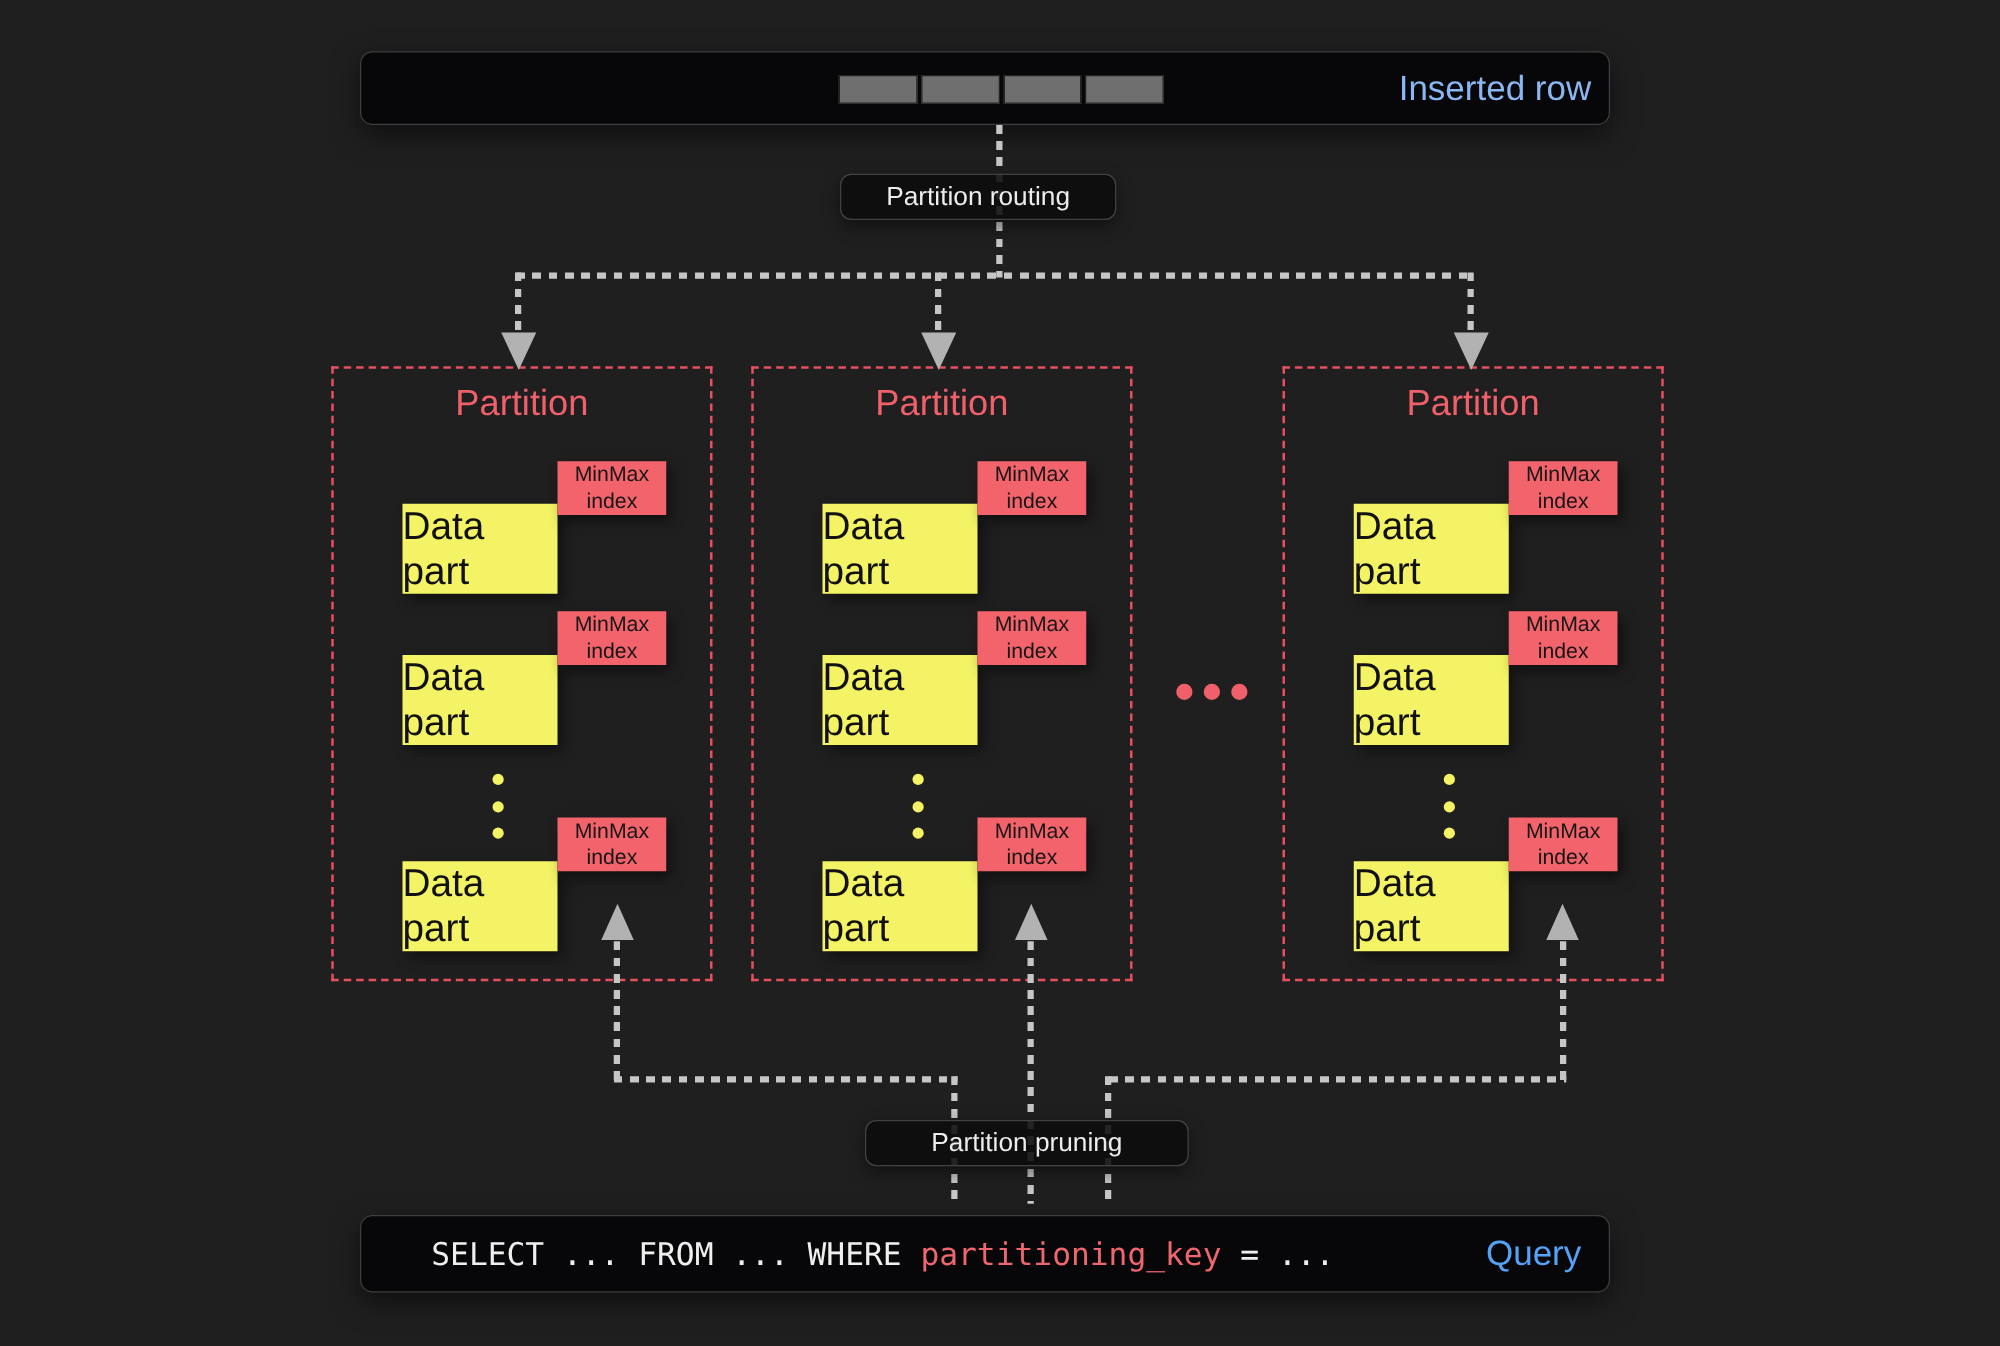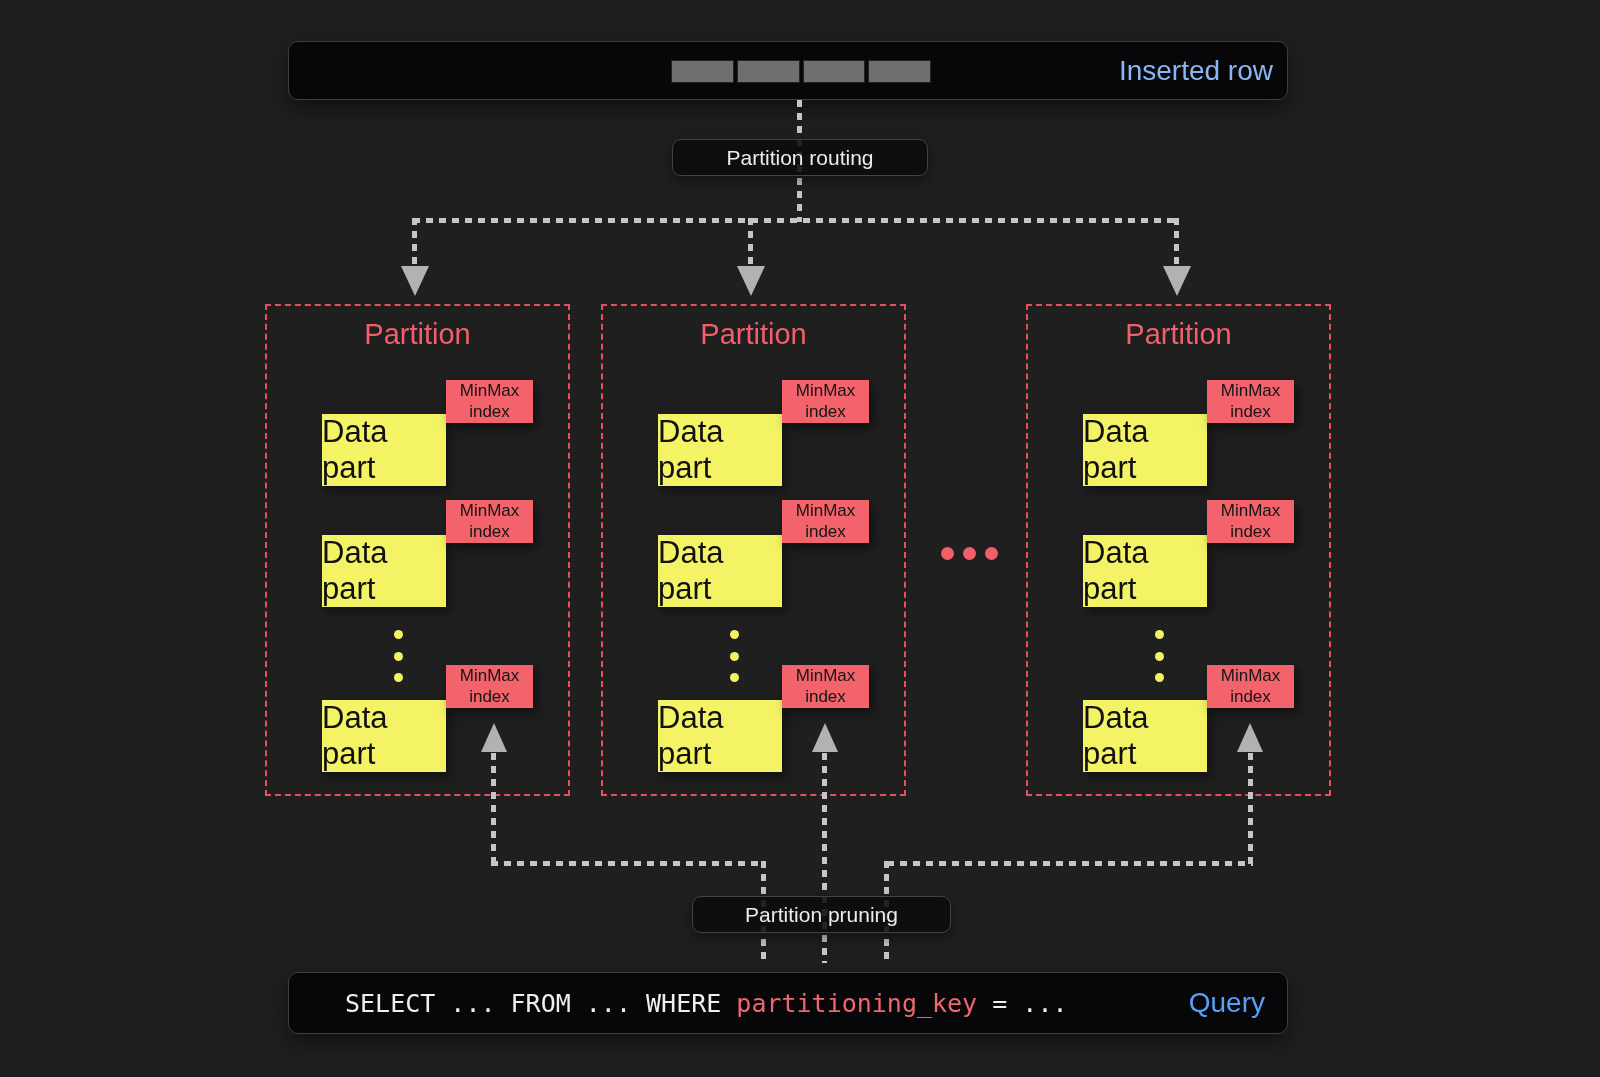--- a/index.html
+++ b/index.html
@@ -28,35 +28,35 @@
   .code { font-family:"DejaVu Sans Mono", monospace; font-size:25px; color:#efefef; white-space:pre; }
   .code .key { color:#ef676e; }
 
   
   .pill {
     position:absolute; background:rgba(12,12,14,0.88); border:1px solid #424244;
     border-radius:9px; color:#ececec; font-size:21px;
     display:flex; align-items:center; justify-content:center;
     box-shadow:0 5px 14px rgba(0,0,0,0.45); z-index:4;
   }
-  .pill.routing { left:672px; top:139px; width:256px; height:37px; }
+  .pill.routing { left:672px; top:139px; width:221px; height:37px; }
   .pill.pruning { left:692px; top:896px; width:259px; height:37px; }
 
   
   .vline, .hline { position:absolute; z-index:2; }
   .vline { width:5px;  background:repeating-linear-gradient(180deg,#c6c6c6 0 7px,transparent 7px 13px); }
   .hline { height:5px; background:repeating-linear-gradient(90deg,#c6c6c6 0 7px,transparent 7px 13px); }
 
   .arrow-down, .arrow-up { position:absolute; width:0; height:0; z-index:2; }
   .arrow-down { border-left:14px solid transparent; border-right:14px solid transparent; border-top:30px solid #b2b2b2; }
   .arrow-up   { border-left:13px solid transparent; border-right:13px solid transparent; border-bottom:29px solid #b2b2b2; }
 
   
   .partition {
-    position:absolute; top:304px; width:305px; height:492px;
+    position:absolute; top:293px; width:305px; height:492px;
     border:2px dashed #e64f5e; z-index:1;
   }
   .partition.p1 { left:265px; }
   .partition.p2 { left:601px; }
   .partition.p3 { left:1026px; }
 
   .partition-title {
     position:absolute; top:12px; left:0; width:100%;
     text-align:center; color:#f0606b; font-size:29px;
   }

